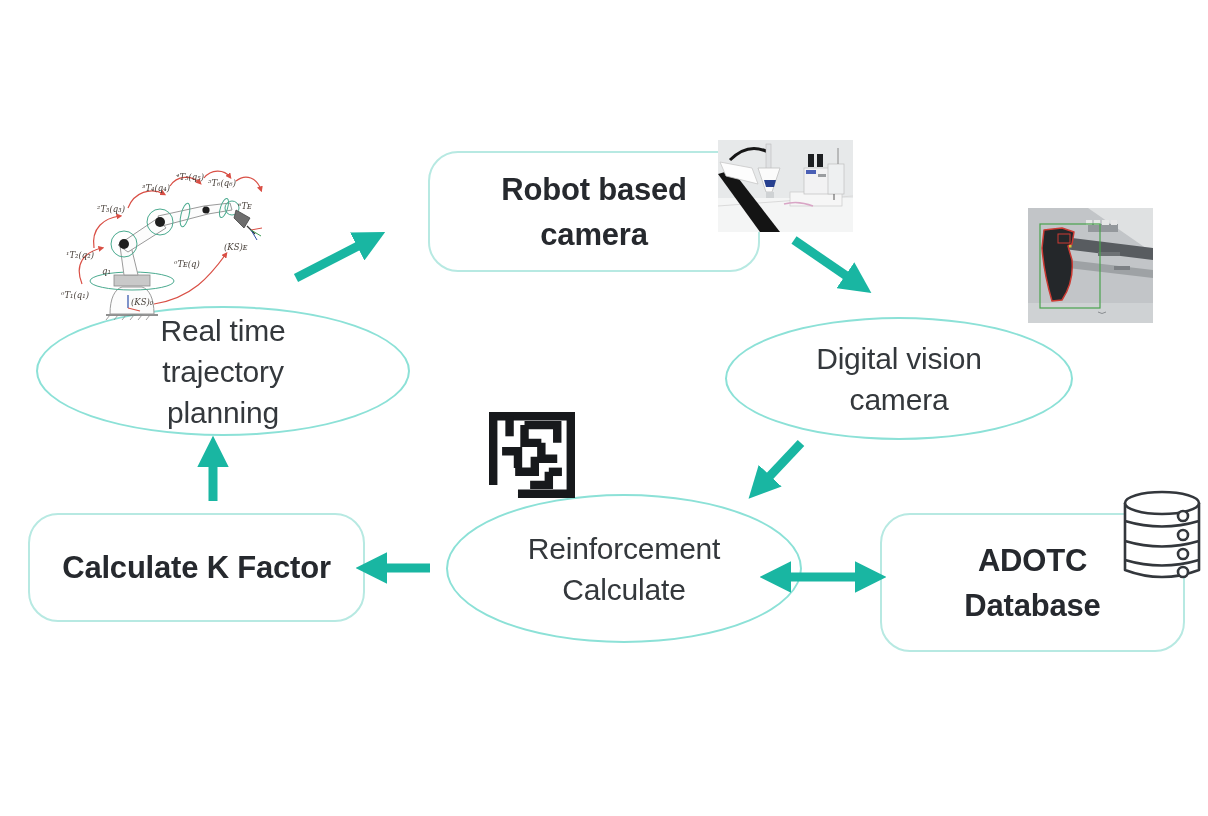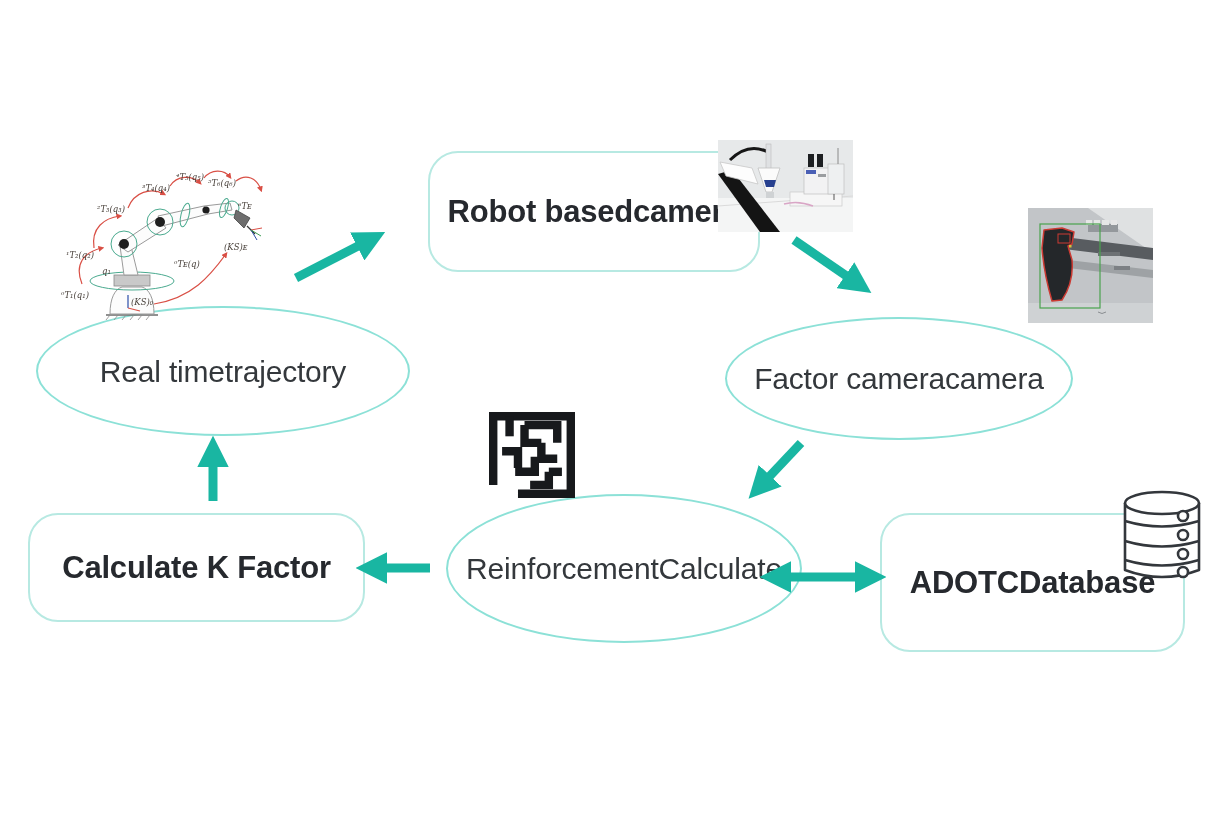--- a/index.html
+++ b/index.html
@@ -11,21 +11,21 @@
     --annotation-red:#d94f45;
     --icon-black:#17191c;
   }
   html,body{margin:0;padding:0;background:#ffffff;}
   .canvas{
     position:relative;width:1208px;height:816px;background:#ffffff;overflow:hidden;
     font-family:"Liberation Sans",sans-serif;
   }
   .abs{position:absolute;}
   .node{
-    position:absolute;display:flex;flex-direction:row;align-items:center;justify-content:center;
+    position:absolute;display:flex;flex-direction:column;align-items:center;justify-content:center;
     text-align:center;background:#ffffff;box-sizing:border-box;
   }
   .box{border:2px solid var(--box-border);border-radius:30px;}
   .ellipse{border:2px solid var(--ellipse-border);border-radius:50%;}
   .box-text{font-size:31px;font-weight:700;color:var(--heading-text);line-height:45px;letter-spacing:-0.2px;}
   .ellipse-text{font-size:30px;font-weight:400;color:var(--body-text);line-height:41px;letter-spacing:-0.2px;}
   .arrows-layer{position:absolute;left:0;top:0;pointer-events:none;}
   .arrow{stroke:var(--accent);stroke-width:9;fill:none;}
   .ah-fill{fill:var(--accent);}
   svg text.kin-label{font-family:"DejaVu Serif",serif;font-style:italic;font-size:8.5px;fill:#473f39;}
@@ -45,29 +45,30 @@
   #db-icon{left:1116px;top:488px;width:92px;height:96px;}
 </style>
 </head>
 <body>
 
 <div class="canvas">
 
   <div class="node ellipse ellipse-text" id="trajectory-ellipse">
     <span>Real time</span>
     <span>trajectory</span>
+    <span>planning</span>
   </div>
 
   <div class="node box box-text" id="robot-sewing">
     <span>Robot based</span>
     <span>camera</span>
   </div>
 
   <div class="node ellipse ellipse-text" id="camera-ellipse">
-    <span>Factor camera</span>
+    <span>Digital vision</span>
     <span>camera</span>
   </div>
 
   <div class="node ellipse ellipse-text" id="reinforcement-ellipse">
     <span>Reinforcement</span>
     <span>Calculate</span>
   </div>
 
   <div class="node box box-text" id="adotc-box">
     <span>ADOTC</span>

